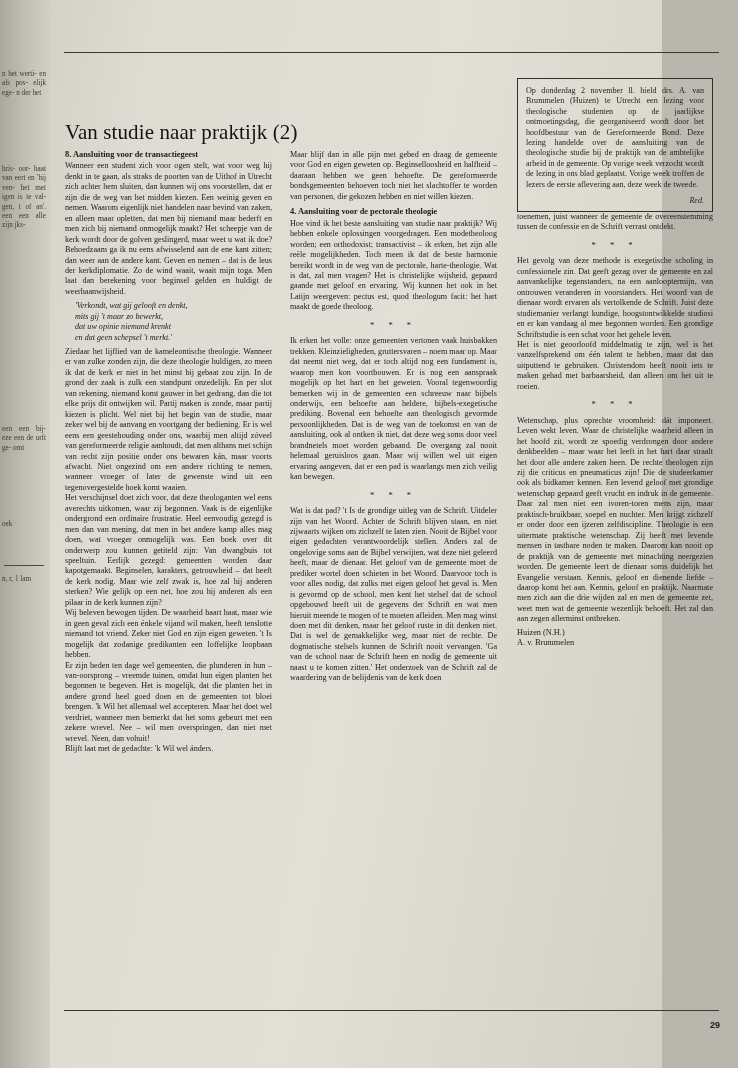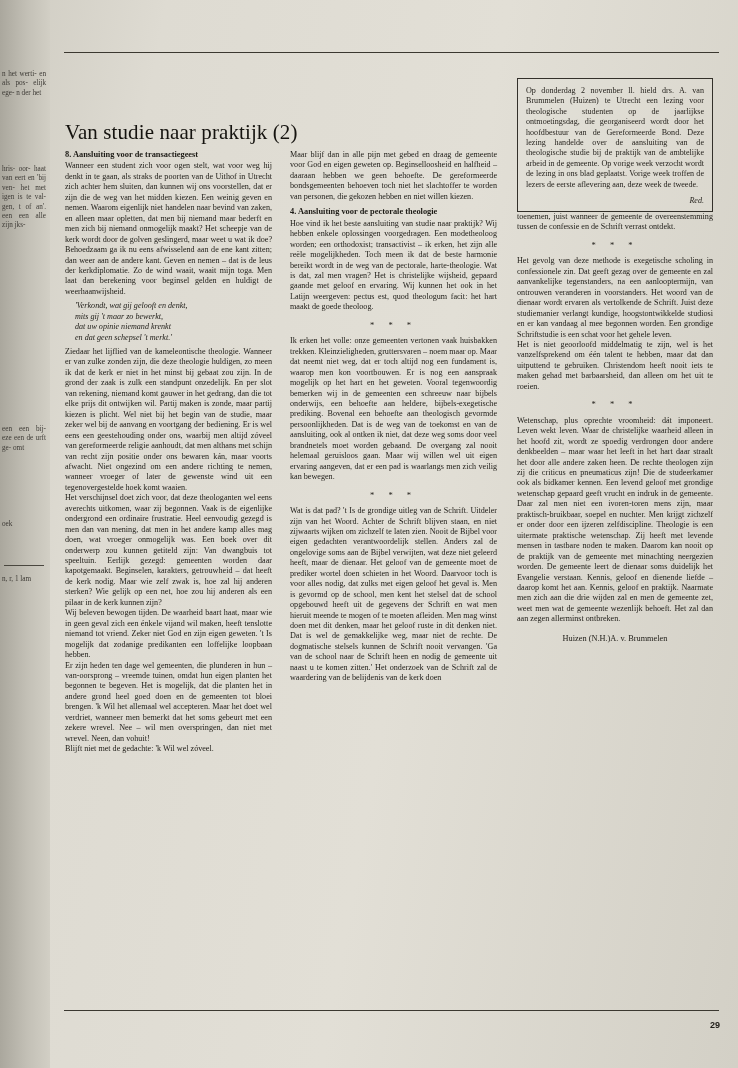--- a/index.html
+++ b/index.html
@@ -8,21 +8,21 @@
     background: #b9b6ae;
   }
   body {
     width: 738px;
     height: 1068px;
     overflow: hidden;
     font-family: "Liberation Serif", serif;
   }
   .page {
     position: relative;
-    width: 738px;
+    width: 662px;
     height: 1068px;
     background: #d9d6cd;
     background-image: linear-gradient(100deg, #cfccc2 0%, #dedbd2 18%, #e2dfd6 55%, #d3d0c6 100%);
   }
   
   .gutter {
     position: absolute;
     left: 0; top: 0;
     width: 50px; height: 1068px;
     background: linear-gradient(90deg, #aaa79d 0%, #c3c0b6 55%, #d2cfc5 100%);
@@ -137,25 +137,26 @@
     text-align: left;
   }
   .stars {
     text-align: center;
     letter-spacing: 6px;
     margin: 7px 0 6px 0;
     font-size: 8.5px;
     color: #1d1b16;
   }
   .col .sign-row {
-    margin-top: 9px;
+    margin-top: 3px;
     display: flex;
-    justify-content: center;
+    justify-content: flex-end;
     font-size: 8.3px;
     color: #1d1b16;
+    flex-direction: column;
   }
 
   #c1 { left: 15px;  top: 150px; width: 207px; }
   #c2 { left: 240px; top: 150px; width: 207px; }
   #c3 { left: 467px; top: 212px; width: 196px; }
 </style>
 </head>
 <body>
 
 <div class="page">
@@ -187,21 +188,21 @@
       <div class="verse">
         <div>'Verkondt, wat gij gelooft en denkt,</div>
         <div>mits gij 't maar zo bewerkt,</div>
         <div>dat uw opinie niemand krenkt</div>
         <div>en dat geen schepsel 't merkt.'</div>
       </div>
       <p>Ziedaar het lijflied van de kameleontische theologie. Wanneer er van zulke zonden zijn, die deze theologie huldigen, zo meen ik dat de kerk er niet in het minst bij gebaat zou zijn. In de grond der zaak is zulk een standpunt onzedelijk. En per slot van rekening, niemand komt gauwer in het gedrang, dan die tot elke prijs dit ontwijken wil. Partij maken is zonde, maar partij kiezen is plicht. Wel niet bij het begin van de studie, maar zeker wel bij de aanvang en voortgang der bediening. Er is wel eens een geestehouding onder ons, waarbij men altijd zóveel van gereformeerde religie aanhoudt, dat men althans met schijn van recht zijn positie onder ons bewaren kán, maar voorts afwacht. Niet ongezind om een andere richting te nemen, wanneer vroeger of later de gewenste wind uit een tegenovergestelde hoek komt waaien.</p>
       <p>Het verschijnsel doet zich voor, dat deze theologanten wel eens averechts uitkomen, waar zij begonnen. Vaak is de eigenlijke ondergrond een ordinaire frustratie. Heel eenvoudig gezegd is men dan van mening, dat men in het andere kamp alles mag doen, wat vroeger onmogelijk was. Een boek over dit onderwerp zou kunnen getiteld zijn: Van dwangbuis tot speeltuin. Eerlijk gezegd: gemeenten worden daar kapotgemaakt. Beginselen, karakters, getrouwheid – dat heeft de kerk nodig. Maar wie zelf zwak is, hoe zal hij anderen sterken? Wie gelijk op een net, hoe zou hij anderen als een pilaar in de kerk kunnen zijn?</p>
       <p>Wij beleven bewogen tijden. De waarheid baart haat, maar wie in geen geval zich een énkele vijand wil maken, heeft tenslotte niemand tot vriend. Zeker niet God en zijn eigen geweten. 't Is mogelijk dat zodanige predikanten een loffelijke loopbaan hebben.</p>
       <p>Er zijn heden ten dage wel gemeenten, die plunderen in hun – van-oorsprong – vreemde tuinen, omdat hun eigen planten het begonnen te begeven. Het is mogelijk, dat die planten het in andere grond heel goed doen en de gemeenten tot bloei brengen. 'k Wil het allemaal wel accepteren. Maar het doet wel verdriet, wanneer men bemerkt dat het soms gebeurt met een zekere wrevel. Nee – wil men overspringen, dan niet met wrevel. Neen, dan vohuit!</p>
-      <p>Blijft niet met de gedachte: 'k Wil wel zóveel.</p>
+      <p>Blijft laat met de gedachte: 'k Wil wel ánders.</p>
     </div>
 
     <div class="col" id="c2">
       <p>Maar blijf dan in alle pijn met gebed en draag de gemeente voor God en eigen geweten op. Beginselloosheid en halfheid – daaraan hebben we geen behoefte. De gereformeerde bondsgemeenten behoeven toch niet het slachtoffer te worden van personen, die gekozen hebben en niet willen kiezen.</p>
       <p class="h" style="margin-top:5px">4. Aansluiting voor de pectorale theologie</p>
       <p>Hoe vind ik het beste aansluiting van studie naar praktijk? Wij hebben enkele oplossingen voorgedragen. Een modetheoloog worden; een orthodoxist; transactivist – ik erken, het zijn alle reële mogelijkheden. Toch meen ik dat de beste harmonie bereikt wordt in de weg van de pectorale, harte-theologie. Wat is dat, zal men vragen? Het is christelijke wijsheid, gepaard gaande met geloof en ervaring. Wij kunnen het ook in het Latijn weergeven: pectus est, quod theologum facit: het hart maakt de goede theoloog.</p>
       <div class="stars">* * *</div>
       <p>Ik erken het volle: onze gemeenten vertonen vaak huisbakken trekken. Kleinzieligheden, gruttersvaren – noem maar op. Maar dat neemt niet weg, dat er toch altijd nog een fundament is, waarop men kon voortbouwen. Er is nog een aanspraak mogelijk op het hart en het geweten. Vooral tegenwoordig bemerken wij in de gemeenten een schreeuw naar bijbels onderwijs, een behoefte aan heldere, bijbels-exegetische prediking. Bovenal een behoefte aan theologisch gevormde persoonlijkheden. Dat is de weg van de toekomst en van de aansluiting, ook al ontken ik niet, dat deze weg soms door veel brandnetels moet worden gebaand. De overgang zal nooit helemaal geruisloos gaan. Maar wij willen wel uit eigen ervaring aangeven, dat er een pad is waarlangs men zich veilig kan bewegen.</p>
       <div class="stars">* * *</div>
       <p>Wat is dat pad? 't Is de grondige uitleg van de Schrift. Uitdeler zijn van het Woord. Achter de Schrift blijven staan, en niet zijwaarts wijken om zichzelf te laten zien. Nooit de Bijbel voor eigen gedachten verantwoordelijk stellen. Anders zal de ongelovige soms aan de Bijbel verwijten, wat deze niet geleerd heeft, maar de dienaar. Het geloof van de gemeente moet de prediker wortel doen schieten in het Woord. Daarvoor toch is voor alles nodig, dat zulks met eigen geloof het geval is. Men is gevormd op de school, men kent het stelsel dat de school opgebouwd heeft uit de gegevens der Schrift en wat men hieruit meende te mogen of te moeten afleiden. Men mag winst doen met dit denken, maar het geloof ruste in dit denken niet. Dat is wel de gemakkelijke weg, maar niet de rechte. De dogmatische stelsels kunnen de Schrift nooit vervangen. 'Ga van de school naar de Schrift heen en nodig de gemeente uit naast u te komen zitten.' Het onderzoek van de Schrift zal de waardering van de belijdenis van de kerk doen</p>

